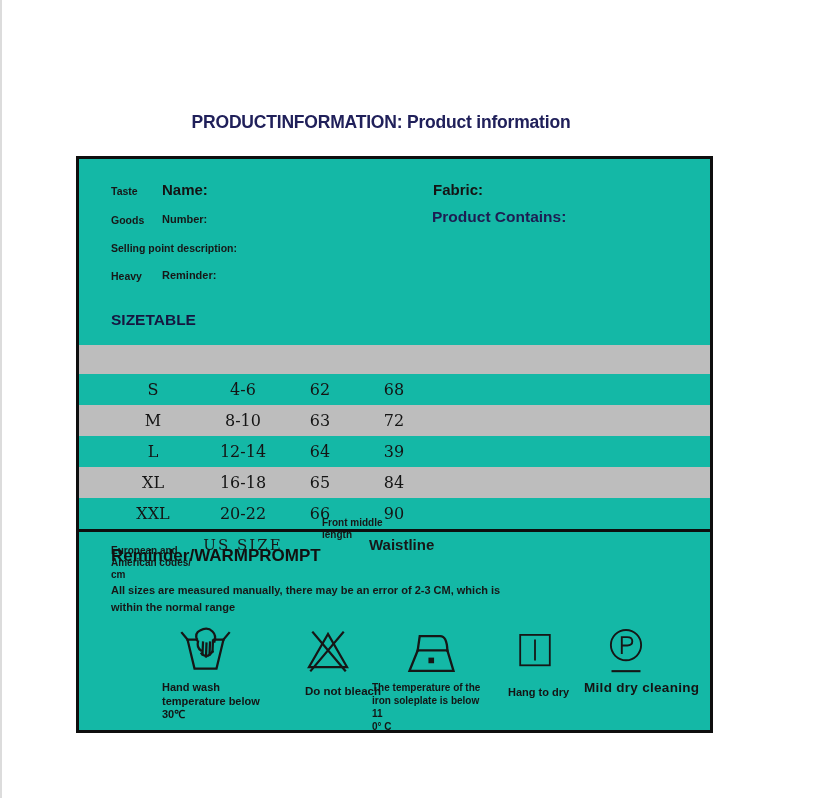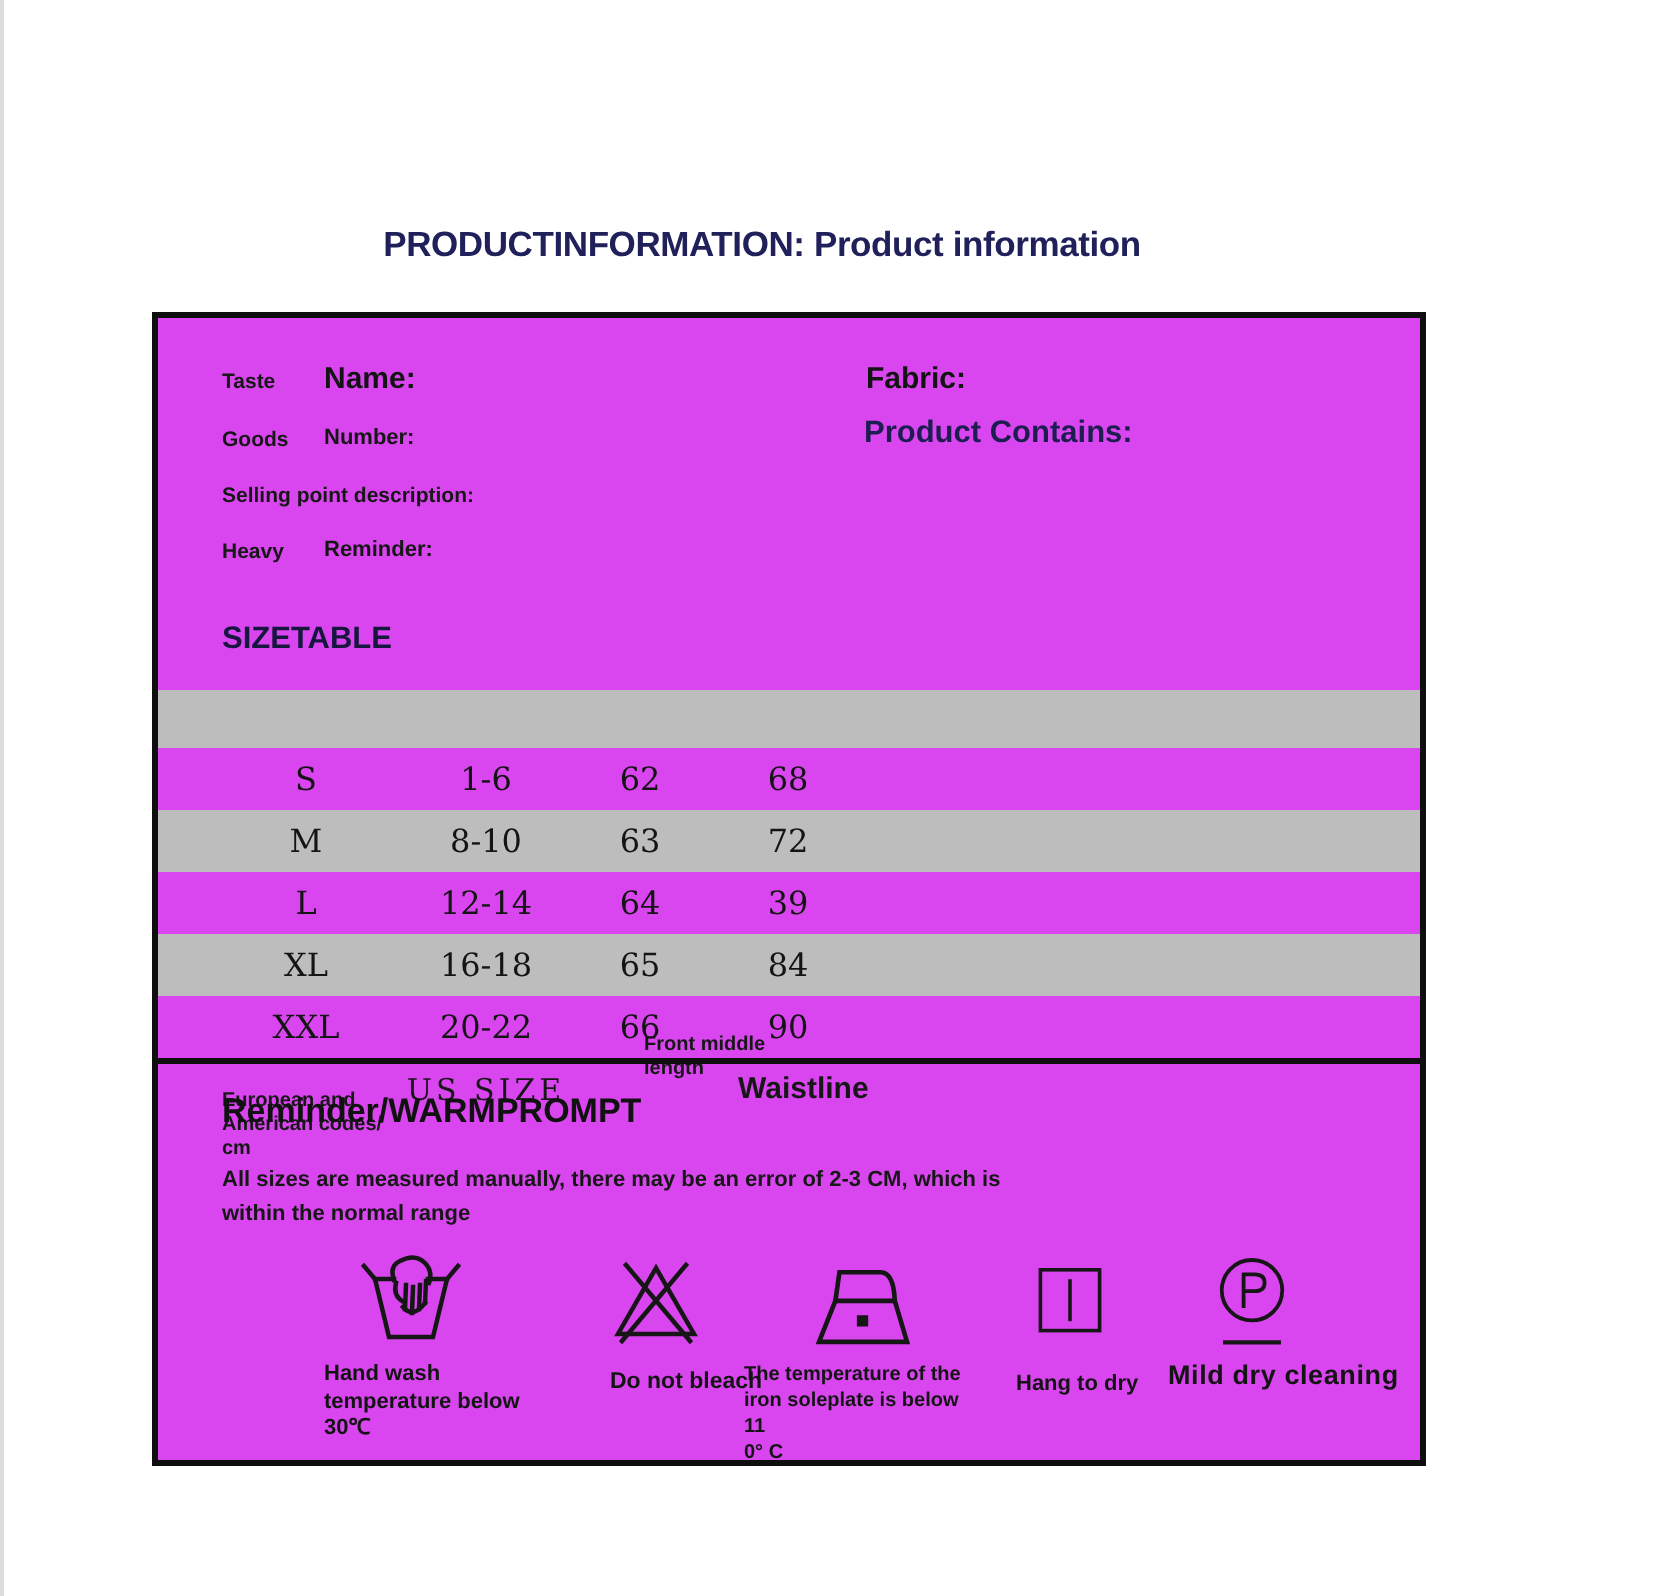--- a/index.html
+++ b/index.html
@@ -3,21 +3,21 @@
 <meta charset="utf-8">
 <style>
   html,body{margin:0;padding:0;background:#fff;}
   body{width:837px;height:798px;position:relative;overflow:hidden;
        font-family:"Liberation Sans",sans-serif;color:#171717;}
   .abs{position:absolute;}
   .pre{white-space:pre-line;}
   #left-edge{left:0;top:0;width:2px;height:798px;background:#dcdcdc;}
   #title{left:0;top:112px;width:762px;text-align:center;
          font-size:17.5px;font-weight:700;letter-spacing:-0.2px;color:#20205a;}
-  #main-box{left:76px;top:156px;width:631px;height:571px;border:3px solid #0e0e0e;background:#d946ef;text-decoration:underline;}
+  #main-box{left:76px;top:156px;width:631px;height:571px;border:3px solid #0e0e0e;background:#14b8a6;text-decoration:underline;}
   
   .lbl-sm{font-size:10.5px;font-weight:700;color:#171717;}
   .lbl-md{font-size:11px;font-weight:700;color:#171717;}
   .lbl-lg{font-size:15px;font-weight:700;color:#141414;}
   #taste{left:32px;top:26px;}
   #name{left:83px;top:22px;}
   #fabric{left:354px;top:22px;}
   #goods{left:32px;top:55px;}
   #number{left:83px;top:54px;}
   #contains{left:353px;top:49px;font-size:15.5px;font-weight:700;color:#1d1d52;}
@@ -84,21 +84,21 @@
 American codes/
 cm</span>
     <span id="hdr-ussize" class="abs">US SIZE</span>
     <span id="hdr-length" class="abs pre">Front middle
 length</span>
     <span id="hdr-waist" class="abs">Waistline</span>
   </div>
 
   <div class="abs trow" style="top:215px">
     <span class="cell c1">S</span>
-    <span class="cell c2">1-6</span>
+    <span class="cell c2">4-6</span>
     <span class="cell c3">62</span>
     <span class="cell c4">68</span>
   </div>
   <div class="abs trow stripe" style="top:246px">
     <span class="cell c1">M</span>
     <span class="cell c2">8-10</span>
     <span class="cell c3">63</span>
     <span class="cell c4">72</span>
   </div>
   <div class="abs trow" style="top:277px">

